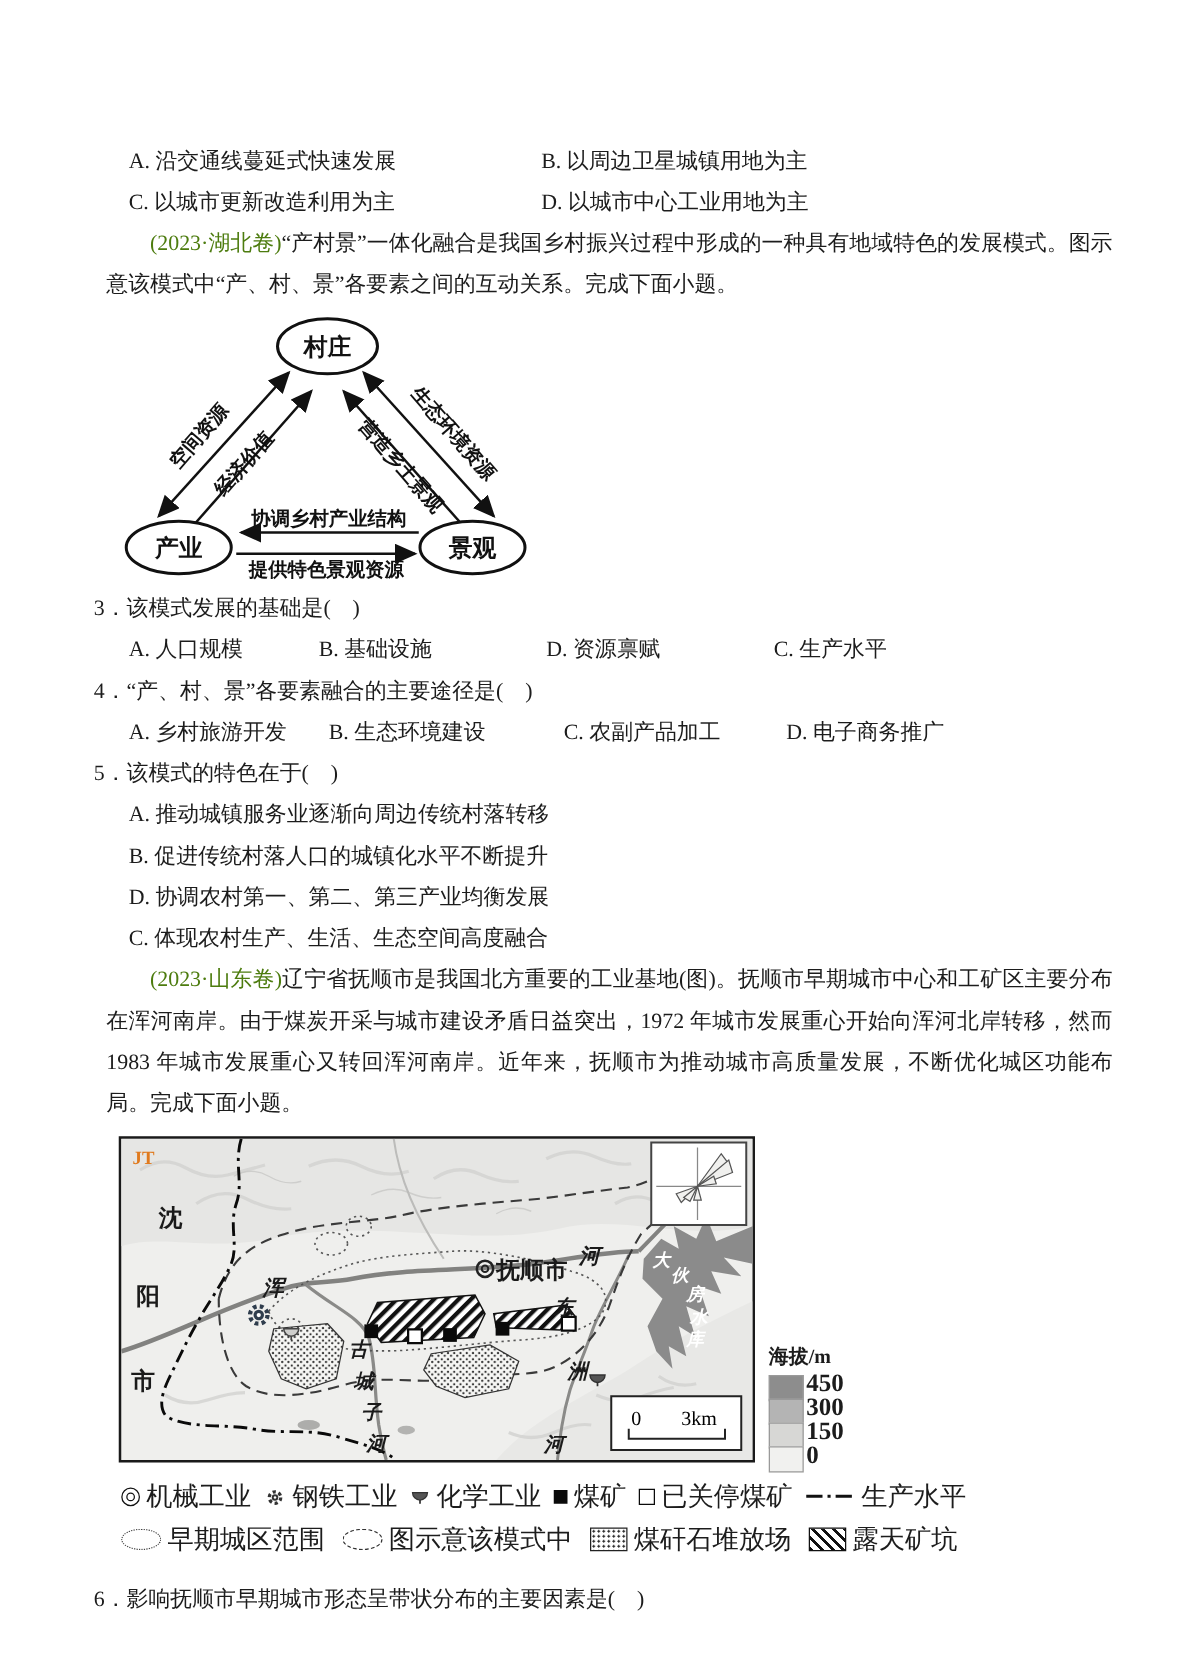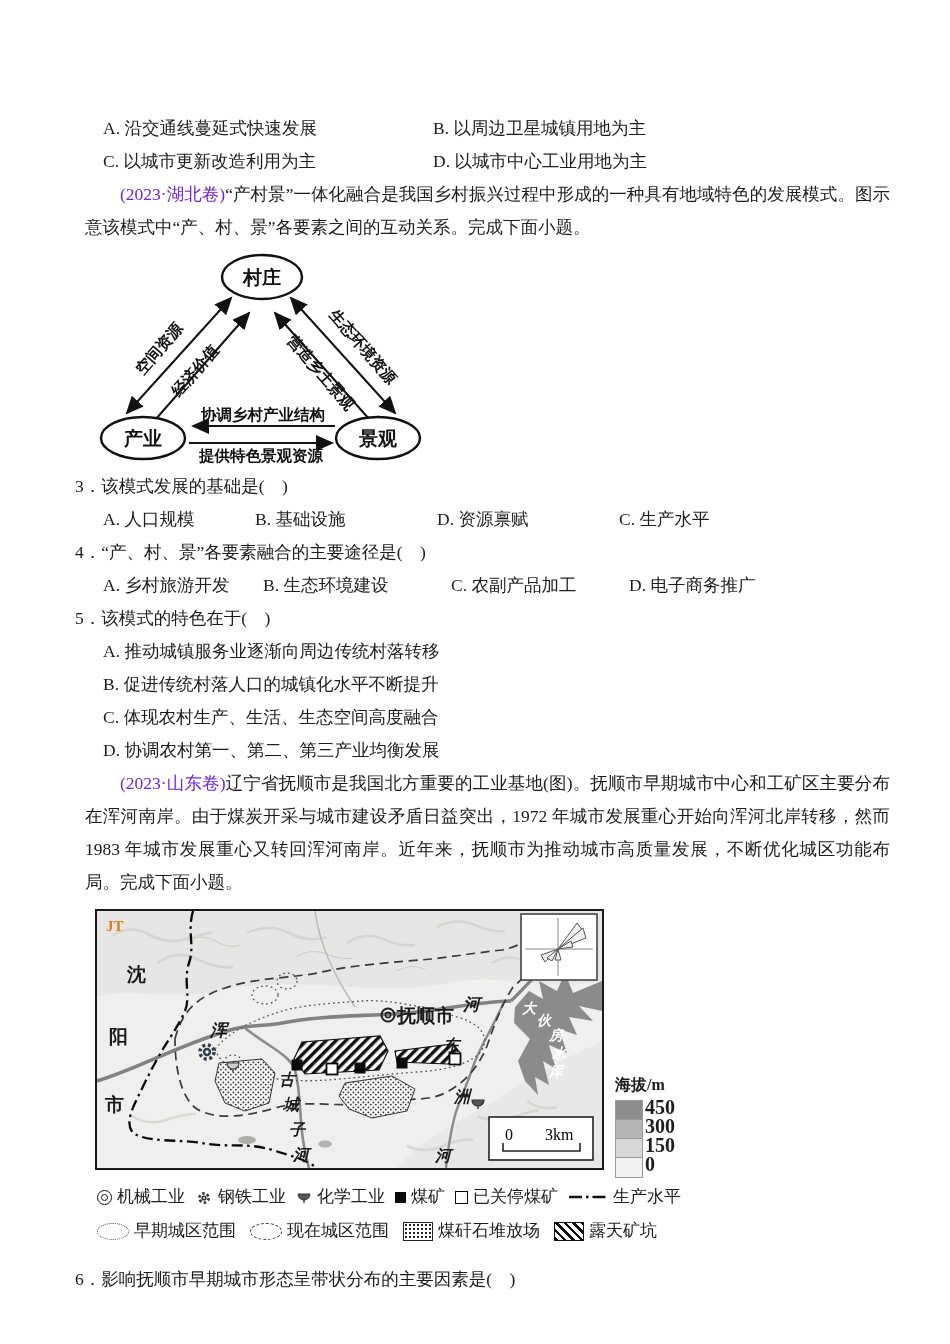--- a/index.html
+++ b/index.html
@@ -4,39 +4,39 @@
 <style>
   html,body{margin:0;padding:0;background:#ffffff;}
   body{
     width:950px;height:1344px;overflow:hidden;
     font-family:"Liberation Serif","DejaVu Serif",serif;
     color:#1c1c1c;font-size:17.5px;
   }
   .page{padding:112px 60px 0 85px;position:relative;}
   .opt-grid2{display:grid;grid-template-columns:330px auto;padding-left:18px;line-height:33px;}
   .para{line-height:33px;text-align:justify;text-indent:2em;margin:0;}
-  .tag-red{color:#6d28d9;}
+  .tag-red{color:#4d7c0f;}
   .stem{line-height:33px;margin-left:-10px;}
   .opt-row3{display:grid;grid-template-columns:152px 182px 182px auto;padding-left:18px;line-height:33px;}
   .opt-row4{display:grid;grid-template-columns:160px 188px 178px auto;padding-left:18px;line-height:33px;}
   .opt-stack div{line-height:33px;padding-left:18px;}
   .diagram-wrap{margin:6px 0 2px 10px;width:330px;height:218px;}
   .mapblock{position:relative;margin:10px 0 0 10px;width:700px;height:261px;}
   .mapframe{position:absolute;left:0;top:0;width:505px;height:257px;border:2px solid #1a1a1a;background:#efefed;}
   .elev{position:absolute;left:520px;top:166px;width:110px;font-size:16px;font-weight:bold;}
   .elev-title{margin-bottom:4px;}
   .elev-stack{position:relative;width:100px;height:84px;}
   .elev-box{position:absolute;left:0;width:26px;height:19px;border:0.5px solid #9a9a9a;}
   .eb0{top:0;background:#8d8d8d;}
   .eb1{top:19px;background:#b4b4b4;}
   .eb2{top:38px;background:#d7d7d5;}
   .eb3{top:57px;background:#f1f1ef;}
   .elev-lab{position:absolute;left:30px;font-size:20px;}
   .el0{top:-4px;}.el1{top:15px;}.el2{top:34px;}.el3{top:53px;}
-  .legend{margin:10px 0 15px 12px;font-size:17px;}
+  .legend{margin:10px 0 15px 12px;font-size:21px;}
   .lg-row{display:flex;align-items:center;gap:10px;line-height:34px;}
   .lg-item{display:flex;align-items:center;gap:5px;white-space:nowrap;}
   .ic-machin{width:13px;height:13px;border:1.6px solid #111;border-radius:50%;display:inline-flex;align-items:center;justify-content:center;}
   .ic-machin span{width:5px;height:5px;border:1.4px solid #111;border-radius:50%;display:block;}
   .ic-coal{width:11px;height:11px;background:#0a0a0a;display:inline-block;}
   .ic-coal-closed{width:11px;height:11px;background:#fff;border:1.7px solid #0a0a0a;display:inline-block;}
   .ic-early{width:30px;height:15px;border:1.6px dotted #444;border-radius:50%;display:inline-block;}
   .ic-current{width:30px;height:15px;border:1.6px dashed #333;border-radius:50%;display:inline-block;}
   .ic-gangue{width:28px;height:17px;border:1px solid #222;display:inline-block;
      background-image:radial-gradient(#222 0.9px, transparent 1px);background-size:4px 4px;}
@@ -107,22 +107,22 @@
     <span>A. 乡村旅游开发</span>
     <span>B. 生态环境建设</span>
     <span>C. 农副产品加工</span>
     <span>D. 电子商务推广</span>
   </div>
 
   <div class="stem">5．该模式的特色在于(　)</div>
   <div class="opt-stack">
     <div>A. 推动城镇服务业逐渐向周边传统村落转移</div>
     <div>B. 促进传统村落人口的城镇化水平不断提升</div>
+    <div>D. 协调农村第一、第二、第三产业均衡发展</div>
     <div>C. 体现农村生产、生活、生态空间高度融合</div>
-    <div>D. 协调农村第一、第二、第三产业均衡发展</div>
   </div>
 
   <p class="para"><span class="tag-red">(2023·山东卷)</span><span>辽宁省抚顺市是我国北方重要的工业基地(图)。抚顺市早期城市中心和工矿区主要分布在浑河南岸。由于煤炭开采与城市建设矛盾日益突出，1972 年城市发展重心开始向浑河北岸转移，然而 1983 年城市发展重心又转回浑河南岸。近年来，抚顺市为推动城市高质量发展，不断优化城区功能布局。完成下面小题。</span></p>
 
   <div class="mapblock">
     <div class="mapframe">
       <svg width="505" height="257" viewBox="0 0 505 257">
         <defs>
           <pattern id="hatchP" width="7" height="7" patternUnits="userSpaceOnUse" patternTransform="rotate(45)">
             <rect width="7" height="7" fill="#ffffff"></rect>
@@ -320,21 +320,21 @@
         <span>生产水平</span>
       </span>
     </div>
     <div class="lg-row" style="gap:14px;">
       <span class="lg-item">
         <span class="ic-early"></span>
         <span>早期城区范围</span>
       </span>
       <span class="lg-item">
         <span class="ic-current"></span>
-        <span>现在城区范围</span>
+        <span>图示意该模式中</span>
       </span>
       <span class="lg-item">
         <span class="ic-gangue"></span>
         <span>煤矸石堆放场</span>
       </span>
       <span class="lg-item">
         <span class="ic-pit"></span>
         <span>露天矿坑</span>
       </span>
     </div>

